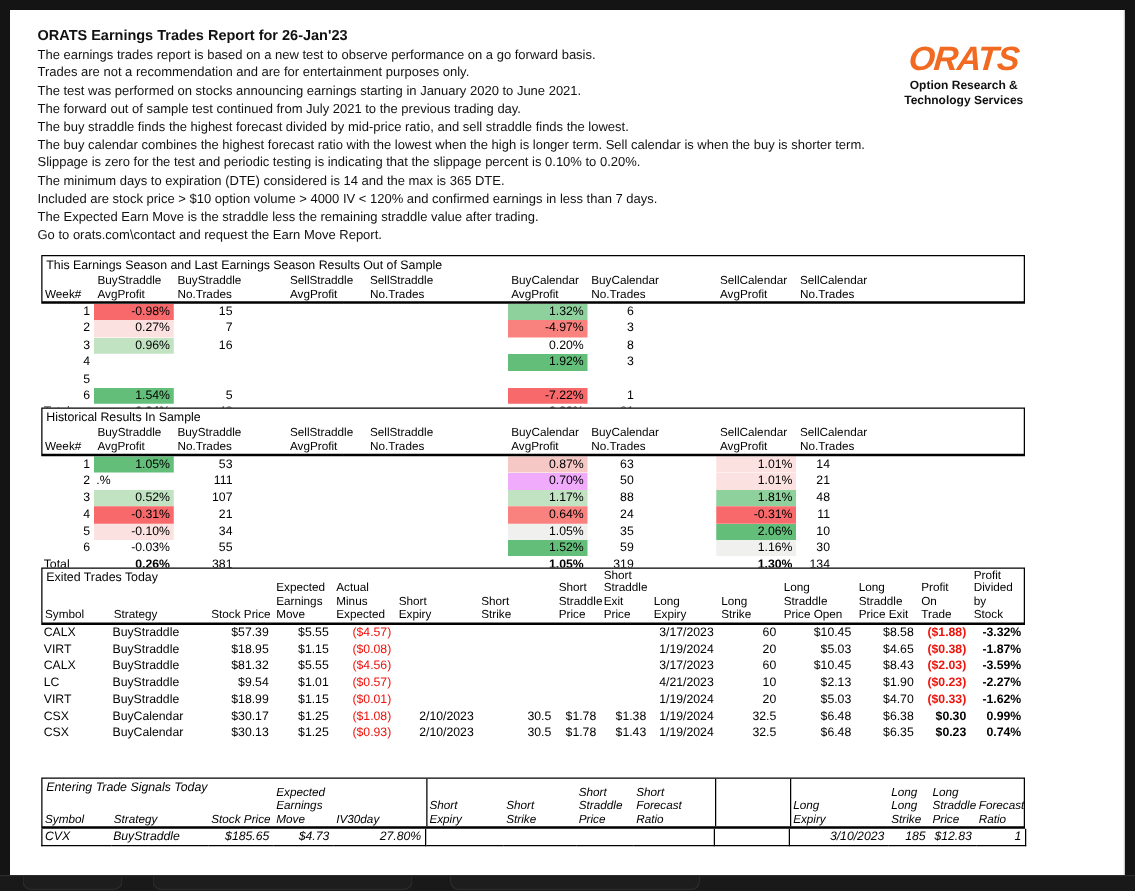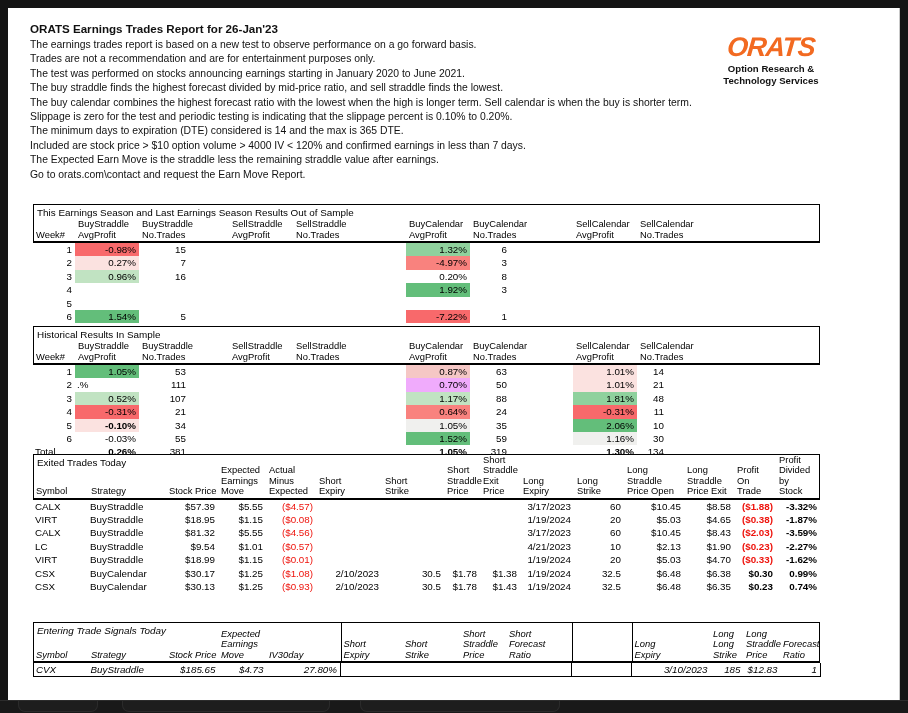--- a/index.html
+++ b/index.html
@@ -55,26 +55,27 @@
 <body>
 
 <div class="frame">
   <div class="page">
 
     <div class="intro">
       <div class="rtitle">ORATS Earnings Trades Report for 26-Jan'23</div>
       <div class="line">The earnings trades report is based on a new test to observe performance on a go forward basis.</div>
       <div class="line">Trades are not a recommendation and are for entertainment purposes only.</div>
       <div class="line">The test was performed on stocks announcing earnings starting in January 2020 to June 2021.</div>
+      <div class="line">The forward out of sample test continued from July 2021 to the previous trading day.</div>
       <div class="line">The buy straddle finds the highest forecast divided by mid-price ratio, and sell straddle finds the lowest.</div>
       <div class="line">The buy calendar combines the highest forecast ratio with the lowest when the high is longer term. Sell calendar is when the buy is shorter term.</div>
       <div class="line">Slippage is zero for the test and periodic testing is indicating that the slippage percent is 0.10% to 0.20%.</div>
       <div class="line">The minimum days to expiration (DTE) considered is 14 and the max is 365 DTE.</div>
       <div class="line">Included are stock price &gt; $10 option volume &gt; 4000 IV &lt; 120% and confirmed earnings in less than 7 days.</div>
-      <div class="line">The Expected Earn Move is the straddle less the remaining straddle value after earnings.</div>
+      <div class="line">The Expected Earn Move is the straddle less the remaining straddle value after trading.</div>
       <div class="line">Go to orats.com\contact and request the Earn Move Report.</div>
     </div>
 
     <div class="logo">
       <div class="logo-text" style="color: rgb(242, 106, 33);">ORATS</div>
       <div class="logo-sub">
         <span>Option Research &amp;</span><br>
         <span>Technology Services</span>
       </div>
     </div>
@@ -369,21 +370,21 @@
               <td></td>
               <td style="background: rgb(249, 130, 126);">0.64%</td>
               <td>24</td>
               <td></td>
               <td style="background: rgb(248, 105, 107);">-0.31%</td>
               <td>11</td>
               <td></td>
             </tr>
             <tr>
               <td>5</td>
-              <td style="background: rgb(251, 226, 224); font-weight: bold;">-0.10%</td>
+              <td style="background: rgb(251, 226, 224);">-0.10%</td>
               <td>34</td>
               <td></td>
               <td></td>
               <td></td>
               <td></td>
               <td style="background: rgb(240, 240, 238);">1.05%</td>
               <td>35</td>
               <td></td>
               <td style="background: rgb(99, 190, 122);">2.06%</td>
               <td>10</td>

